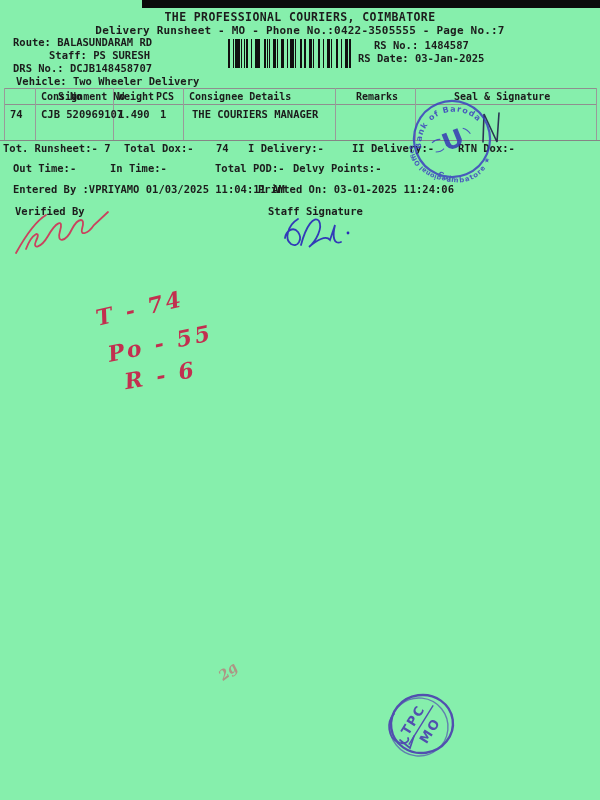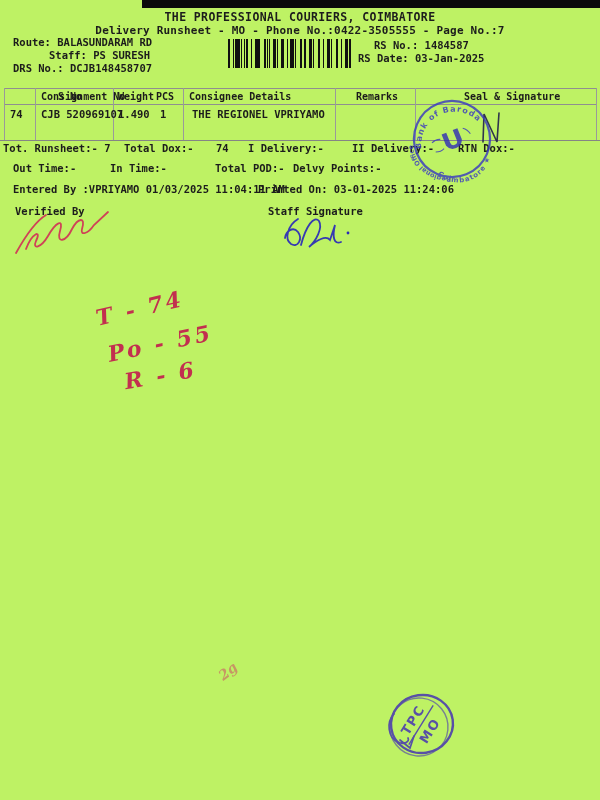--- a/index.html
+++ b/index.html
@@ -1,20 +1,20 @@
 <!DOCTYPE html>
 <html><head>
 <meta charset="utf-8">
 <style>
   html,body{margin:0;padding:0;background:#e8e8e8;}
   .page{
     position:relative;
     width:600px;height:800px;
     margin:0 auto;
-    background:#bef264;
+    background:#86efac;
     overflow:hidden;
     font-family:"DejaVu Sans Mono","Liberation Mono",monospace;
     font-weight:bold;
     color:#1c1c1c;
     -webkit-font-smoothing:antialiased;
   }
   .abs{position:absolute;white-space:pre;}
   .scan-bar{position:absolute;left:142px;top:0;width:458px;height:8px;background:#0b0b0b;}
   .title{left:0;right:0;top:10px;text-align:center;font-size:11.5px;letter-spacing:.4px;}
   .subtitle{left:0;right:0;top:24px;text-align:center;font-size:11px;letter-spacing:.2px;}
@@ -52,20 +52,21 @@
 <div class="page">
 
   <div class="scan-bar"></div>
 
   <div class="abs title">THE PROFESSIONAL COURIERS, COIMBATORE</div>
   <div class="abs subtitle">Delivery Runsheet - MO - Phone No.:0422-3505555 - Page No.:7</div>
 
   <div class="abs info" style="left:13px;top:36px;">Route: BALASUNDARAM RD</div>
   <div class="abs info" style="left:13px;top:49px;margin-left:36px;">Staff: PS SURESH</div>
   <div class="abs info" style="left:13px;top:62px;">DRS No.: DCJB148458707</div>
+  <div class="abs info" style="left:16px;top:75px;">Vehicle: Two Wheeler Delivery</div>
 
   <div class="barcode"></div>
 
   <div class="abs info" style="left:358px;top:39px;padding-left:16px;">RS No.: 1484587</div>
   <div class="abs info" style="left:358px;top:52px;">RS Date: 03-Jan-2025</div>
 
   <div class="hline" style="left:4px;top:88px;width:592px;"></div>
   <div class="hline" style="left:4px;top:104px;width:592px;"></div>
   <div class="hline" style="left:0px;top:140px;width:600px;background:#858585;"></div>
   <div class="vline" style="left:4px;top:88px;height:52px;"></div>
@@ -75,27 +76,27 @@
   <div class="vline" style="left:335px;top:88px;height:52px;"></div>
   <div class="vline" style="left:415px;top:88px;height:52px;"></div>
   <div class="vline" style="left:596px;top:88px;height:52px;"></div>
 
   <div class="abs th" style="left:10px;top:91px;margin-left:48px;">S No</div>
   <div class="abs th" style="left:41px;top:91px;">Consignment No</div>
   <div class="abs th" style="left:118px;top:91px;">Weight</div>
   <div class="abs th" style="left:156px;top:91px;">PCS</div>
   <div class="abs th" style="left:189px;top:91px;">Consignee Details</div>
   <div class="abs th" style="left:341px;top:91px;padding-left:15px;">Remarks</div>
-  <div class="abs th" style="left:453px;top:91px;padding-left:11px;">Seal &amp; Signature</div>
+  <div class="abs th" style="left:443px;top:91px;padding-left:11px;">Seal &amp; Signature</div>
 
   <div class="abs td" style="left:10px;top:108px;">74</div>
   <div class="abs td" style="left:41px;top:108px;">CJB 520969107</div>
   <div class="abs td" style="left:118px;top:108px;">1.490</div>
   <div class="abs td" style="left:160px;top:108px;">1</div>
-  <div class="abs td" style="left:192px;top:108px;">THE REGIONEL VPRIYAMO</div>
+  <div class="abs td" style="left:192px;top:108px;">THE COURIERS MANAGER</div>
   <div class="abs td" style="left:341px;top:108px;"></div>
 
   <div class="abs sum" style="left:3px;top:142px;">Tot. Runsheet:- 7</div>
   <div class="abs sum" style="left:124px;top:142px;">Total Dox:-</div>
   <div class="abs sum" style="left:216px;top:142px;">74</div>
   <div class="abs sum" style="left:248px;top:142px;">I Delivery:-</div>
   <div class="abs sum" style="left:352px;top:142px;">II Delivery:-</div>
   <div class="abs sum" style="left:458px;top:142px;">RTN Dox:-</div>
 
   <div class="abs sum" style="left:13px;top:162px;">Out Time:-</div>

